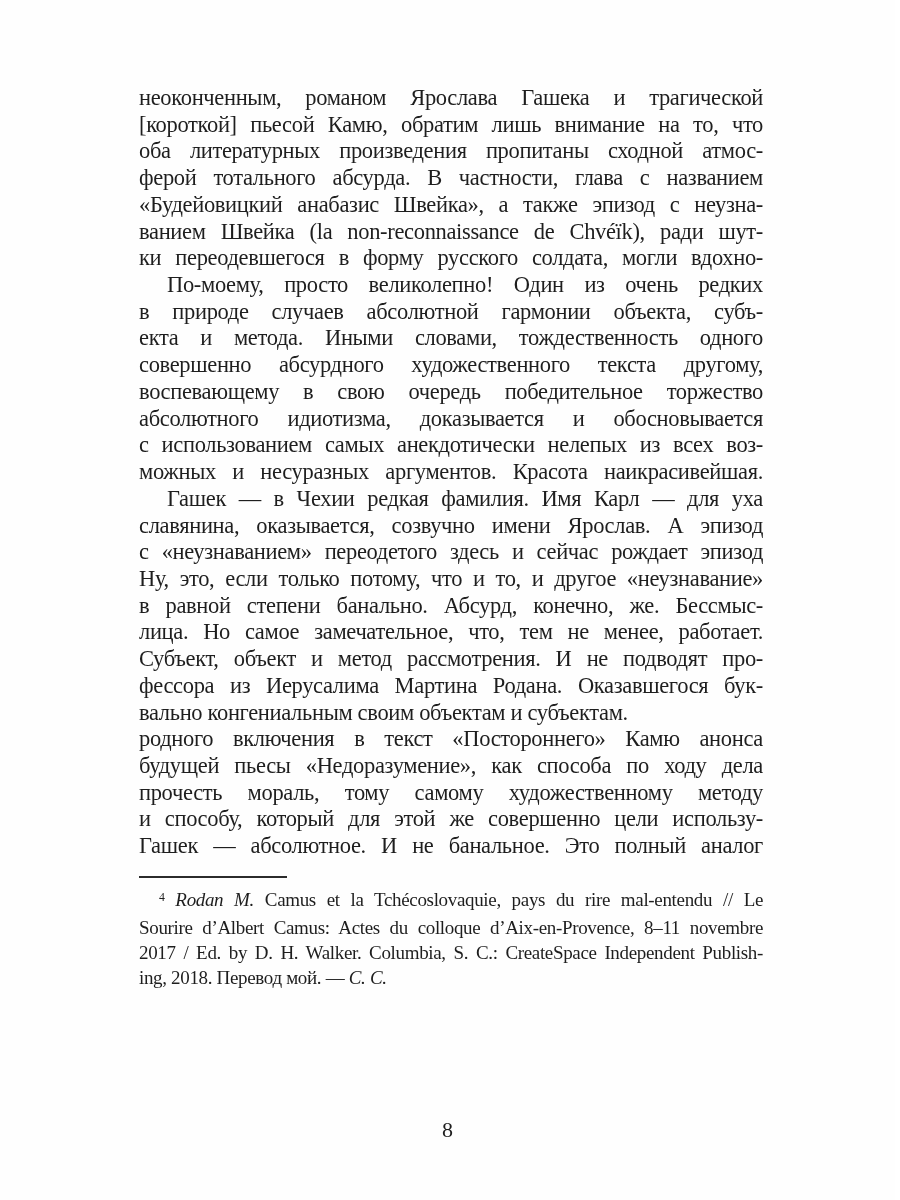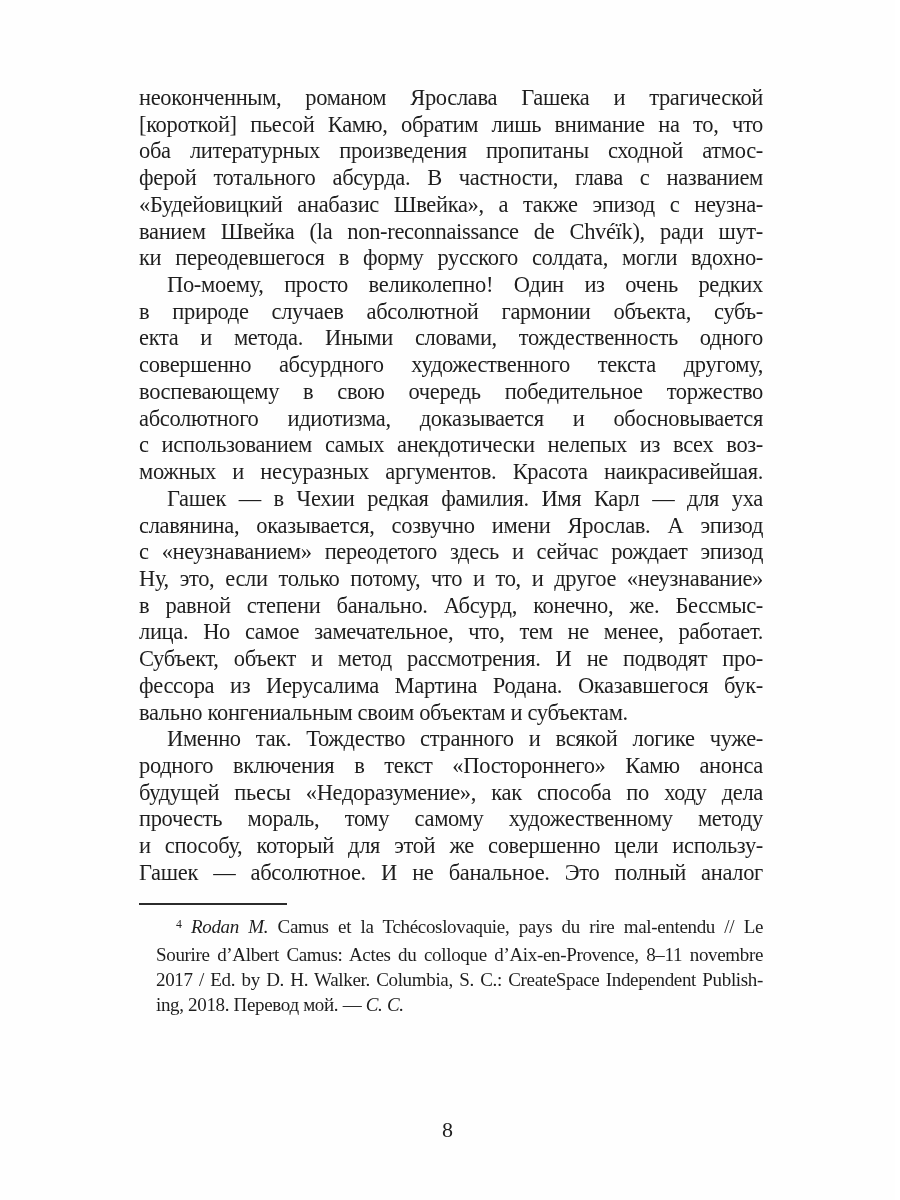--- a/index.html
+++ b/index.html
@@ -30,21 +30,20 @@
   .footnote .tline.fl { padding-left: 20px; }
   .rule {
     width: 148px;
     height: 0;
     border-top: 2px solid #2b2b2b;
     margin: 16px 0 9px 0;
   }
   .footnote {
     font-size: 19px;
     line-height: 25px;
-    margin-left: 17px;
   }
   .sup {
     font-size: 0.62em;
     position: relative;
     top: -0.42em;
   }
   .i { font-style: italic; }
   .pagenum {
     position: absolute;
     top: 1117px;
@@ -85,21 +84,20 @@
           <div class="tline"><span>славянина, оказывается, созвучно имени Ярослав. А эпизод</span></div>
           <div class="tline"><span>с «неузнаванием» переодетого здесь и сейчас рождает эпизод</span></div>
           <div class="tline"><span>Ну, это, если только потому, что и то, и другое «неузнавание»</span></div>
           <div class="tline"><span>в равной степени банально. Абсурд, конечно, же. Бессмыс-</span></div>
           <div class="tline"><span>лица. Но самое замечательное, что, тем не менее, работает.</span></div>
           <div class="tline"><span>Субъект, объект и метод рассмотрения. И не подводят про-</span></div>
           <div class="tline"><span>фессора из Иерусалима Мартина Родана. Оказавшегося бук-</span></div>
           <div class="tline last"><span>вально конгениальным своим объектам и субъектам.</span></div>
         </div>
         <div>
-          <div class="tline fl"><span>Именно так. Тождество странного и всякой логике чуже-</span></div>
           <div class="tline"><span>родного включения в текст «Постороннего» Камю анонса</span></div>
           <div class="tline"><span>будущей пьесы «Недоразумение», как способа по ходу дела</span></div>
           <div class="tline"><span>прочесть мораль, тому самому художественному методу</span></div>
           <div class="tline"><span>и способу, который для этой же совершенно цели использу-</span></div>
           <div class="tline"><span>Гашек — абсолютное. И не банальное. Это полный аналог</span></div>
         </div>
       </div>
     <div class="rule"></div>
     <div class="footnote">
         <div class="tline fl"><span class="sup">4</span><span> </span><span class="i">Rodan M.</span><span> Camus et la Tchécoslovaquie, pays du rire mal-entendu //  Le</span></div>

